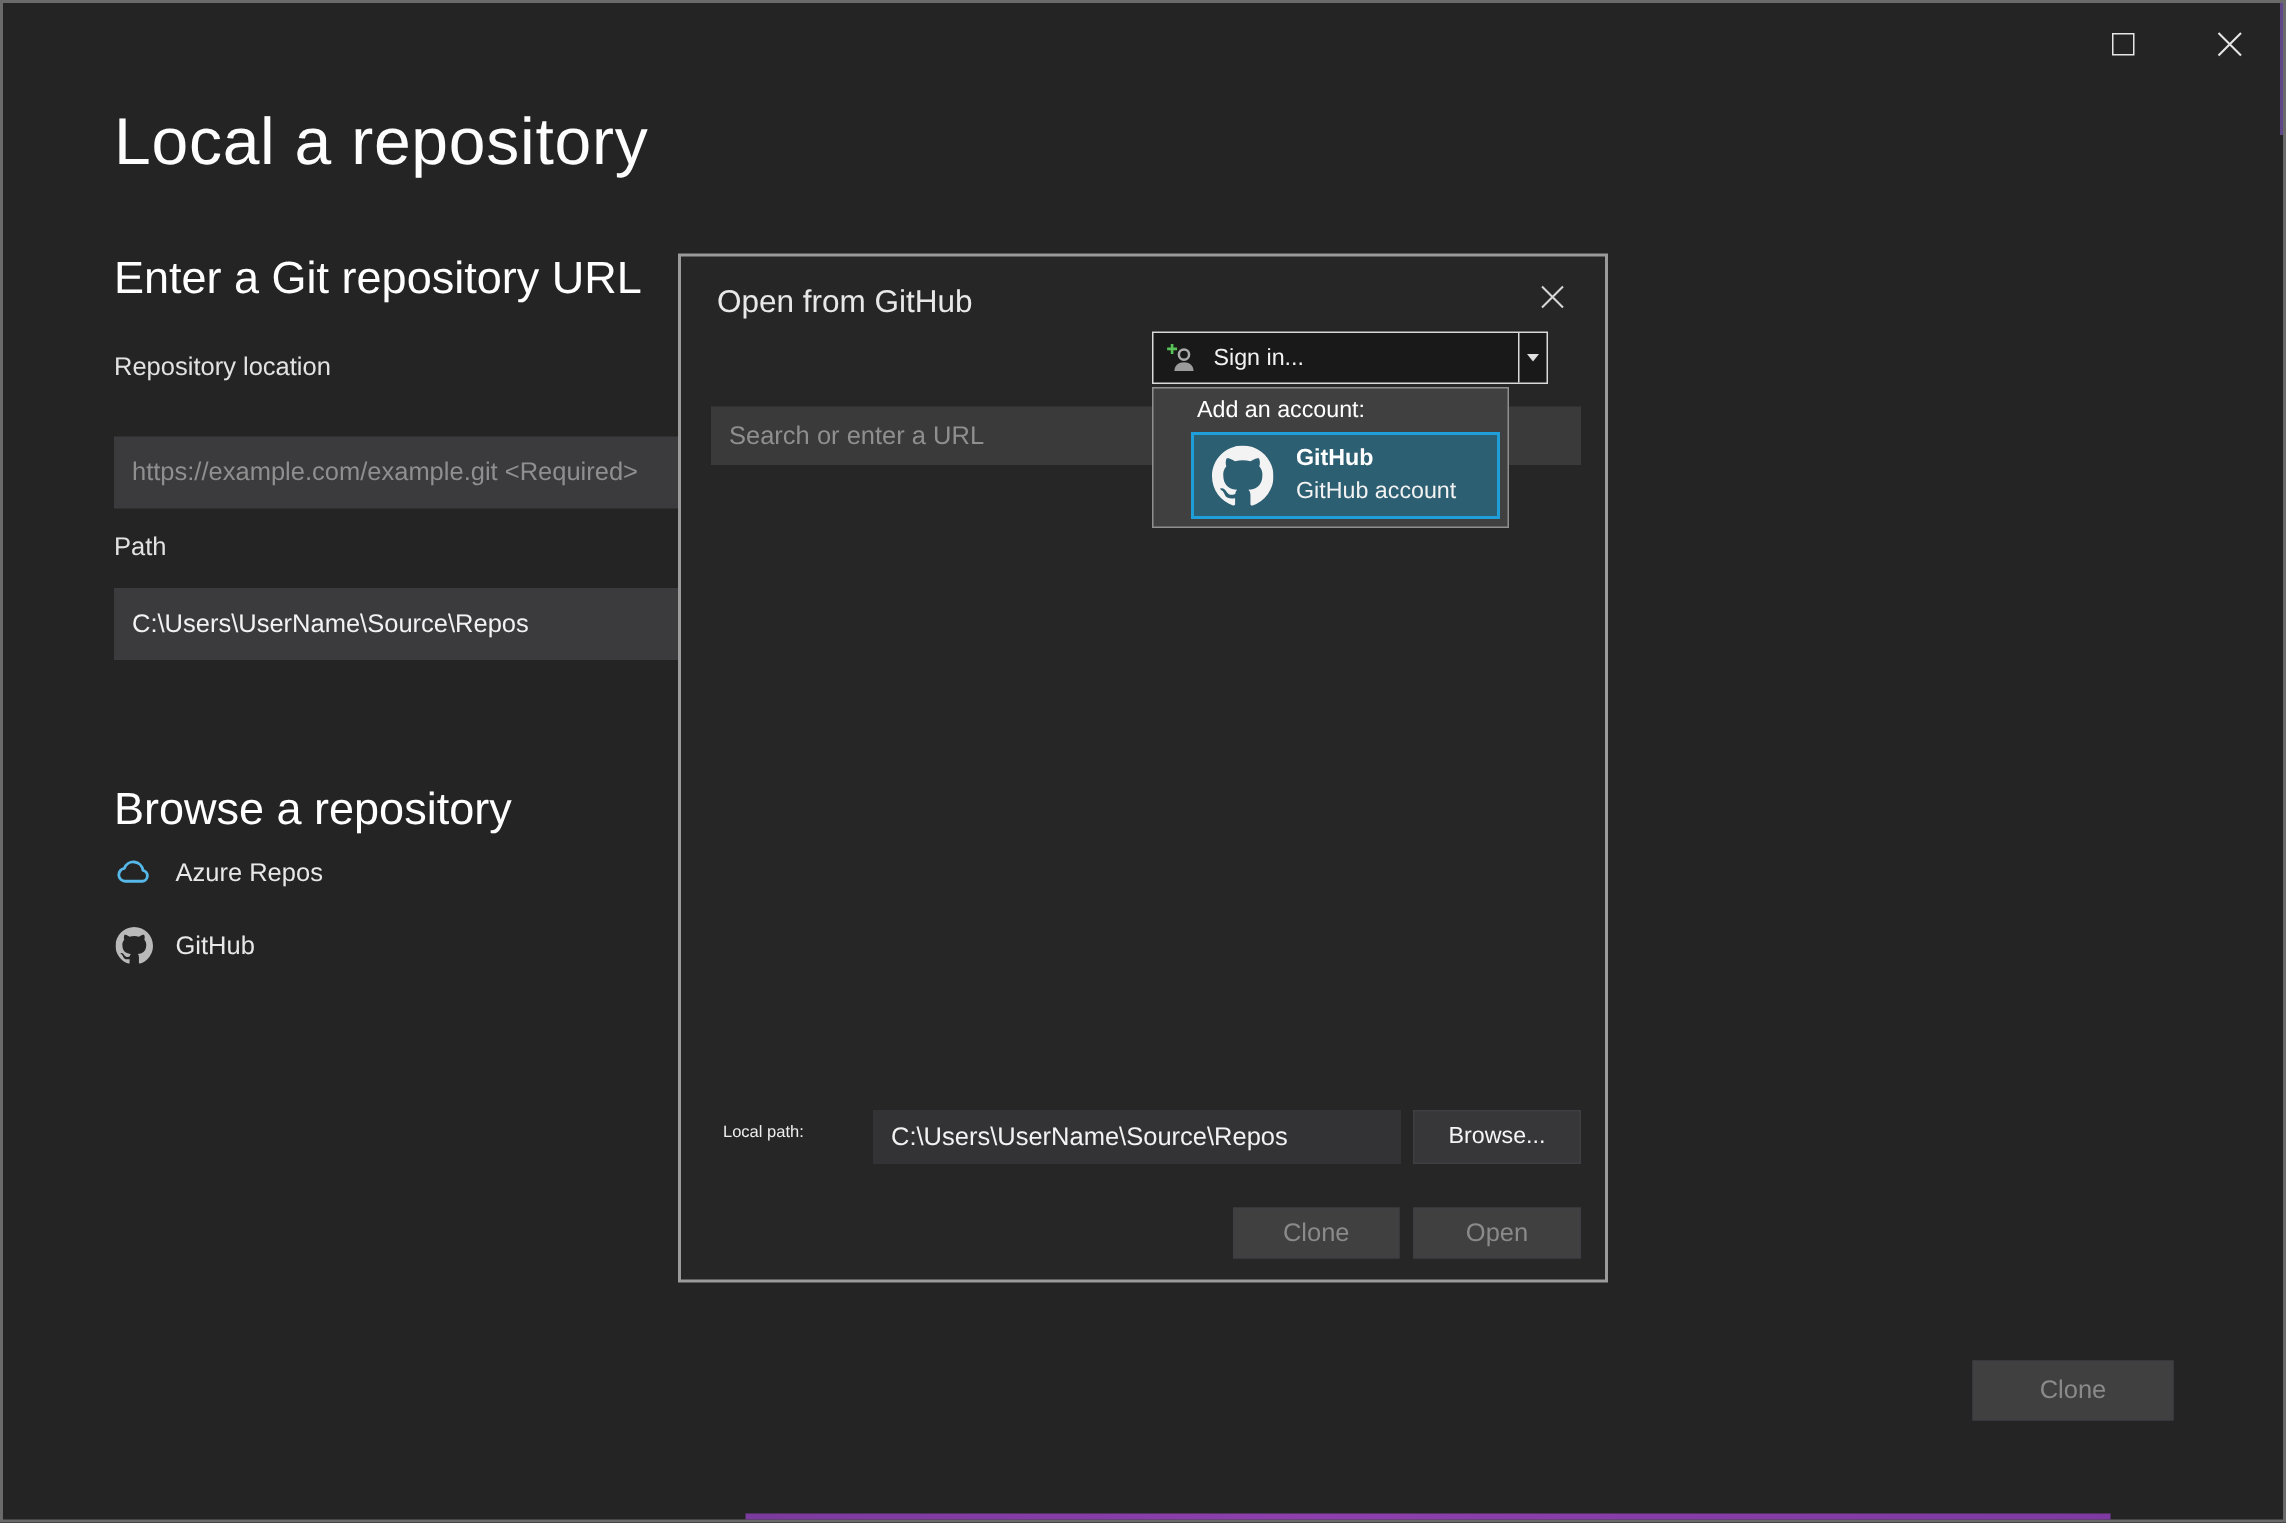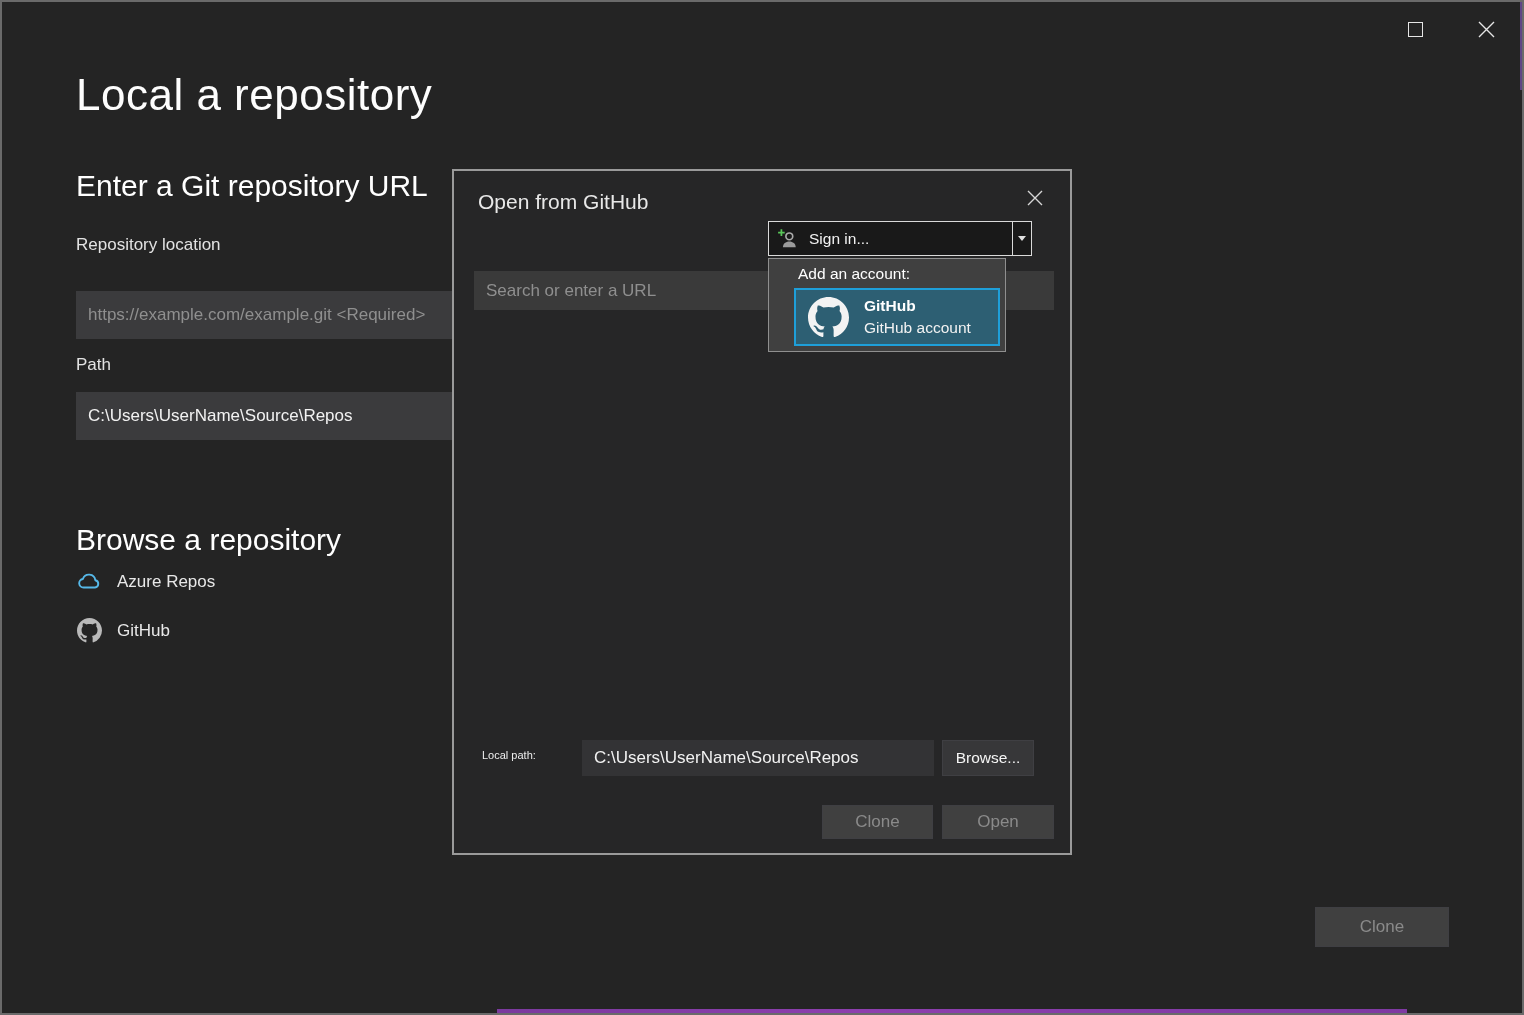--- a/index.html
+++ b/index.html
@@ -63,21 +63,21 @@
   .account-menu-header { color:#ffffff; font-size:15.5px; padding:6px 9px 5px 9px; }
   .account-item { margin:0 5px; height:58px; background:#2d5f73;
                   border:2px solid #1e9fd9; display:flex; align-items:center;
                   padding-left:12px; gap:15px; cursor:default; }
   .account-text { display:flex; flex-direction:column; line-height:22px; }
   .account-name { color:#ffffff; font-size:15.5px; font-weight:bold; }
   .account-desc { color:#f2f2f2; font-size:15.5px; }
   
   .lbl-local-path { position:absolute; left:28px; top:578px; font-size:11px; color:#eeeeee; }
   .inp-local-path { left:128px; top:569px; width:352px; height:36px; background:#333335; }
-  .btn-browse { position:absolute; left:488px; top:569px; width:92px; height:36px;
+  .btn-browse { position:absolute; left:488px; top:569px; width:112px; height:36px;
                 background:#373739; border:1px solid #3f3f43; color:#f5f5f5;
                 font-size:15.5px; display:flex; align-items:center; justify-content:center; }
   .btn-dlg-clone { position:absolute; left:368px; top:634px; width:111px; height:34px; }
   .btn-dlg-open  { position:absolute; left:488px; top:634px; width:112px; height:34px; }
   
   .status-strip { position:absolute; left:495px; bottom:0; width:910px; height:4px;
                   background:linear-gradient(90deg,#7b3a9e,#8d3fae 40%,#7e3aa2); z-index:30; }
   .right-accent { position:absolute; right:0; top:0; width:2px; height:88px;
                   background:#5f4686; z-index:30; }
 </style>

